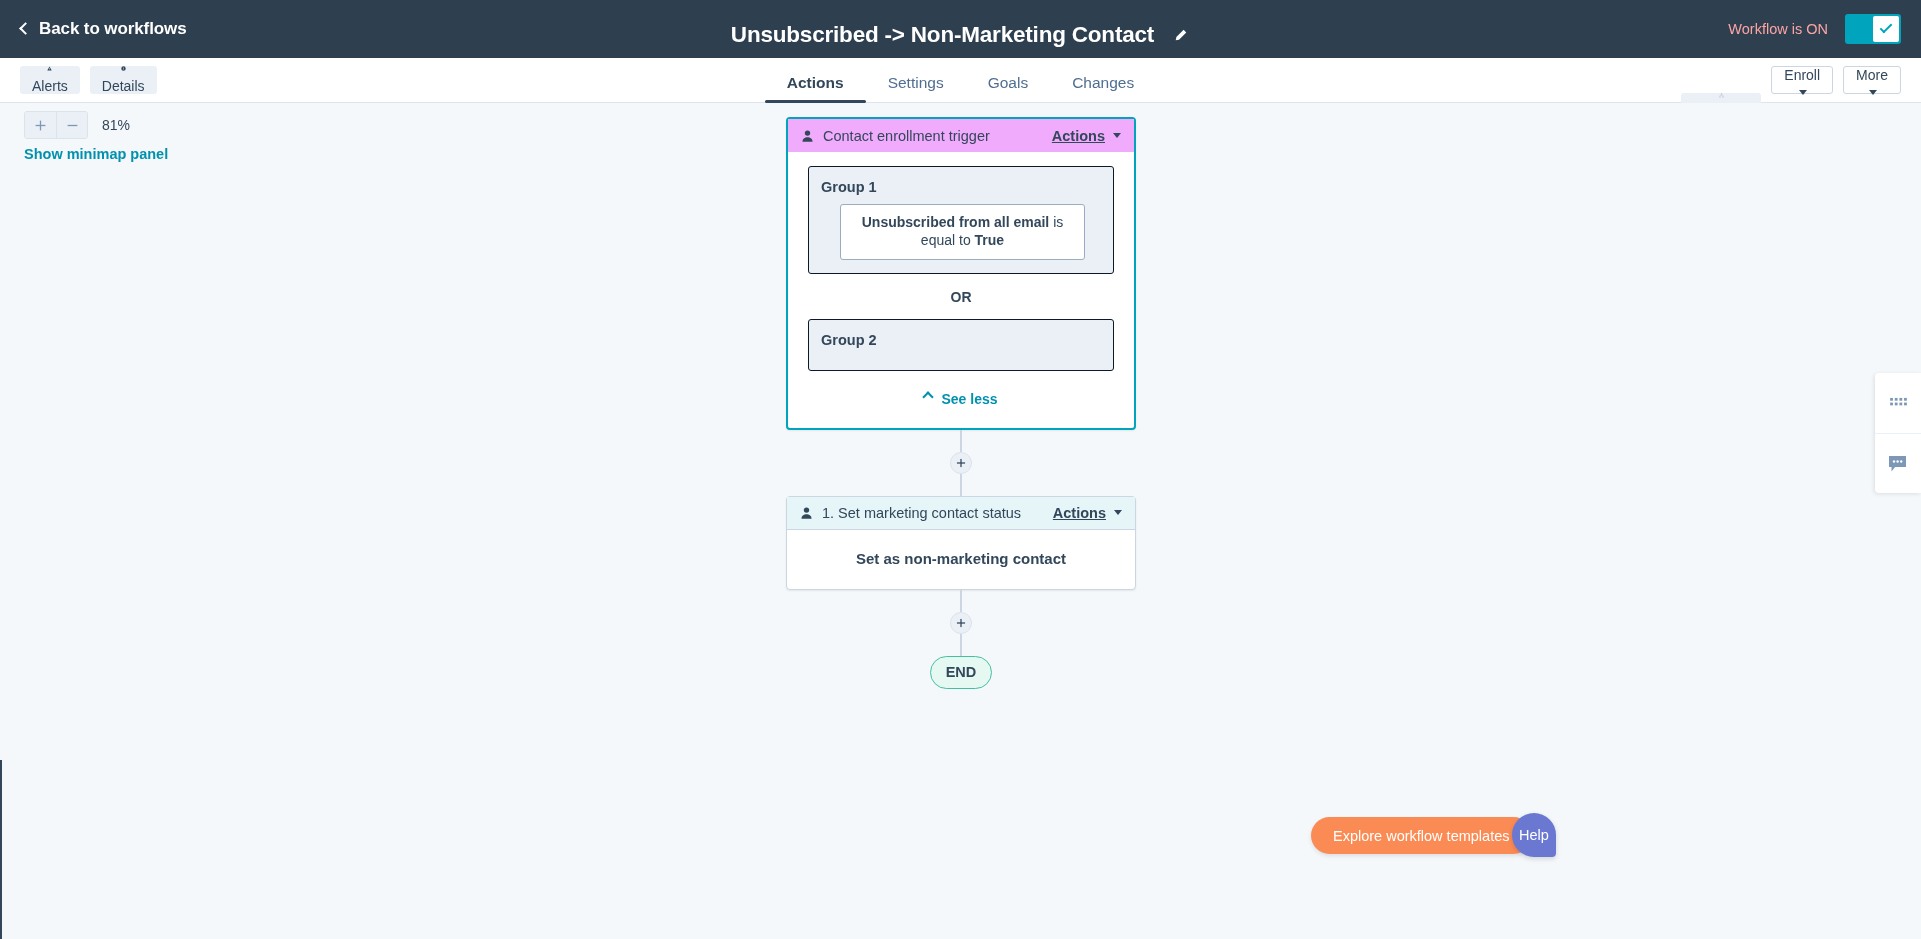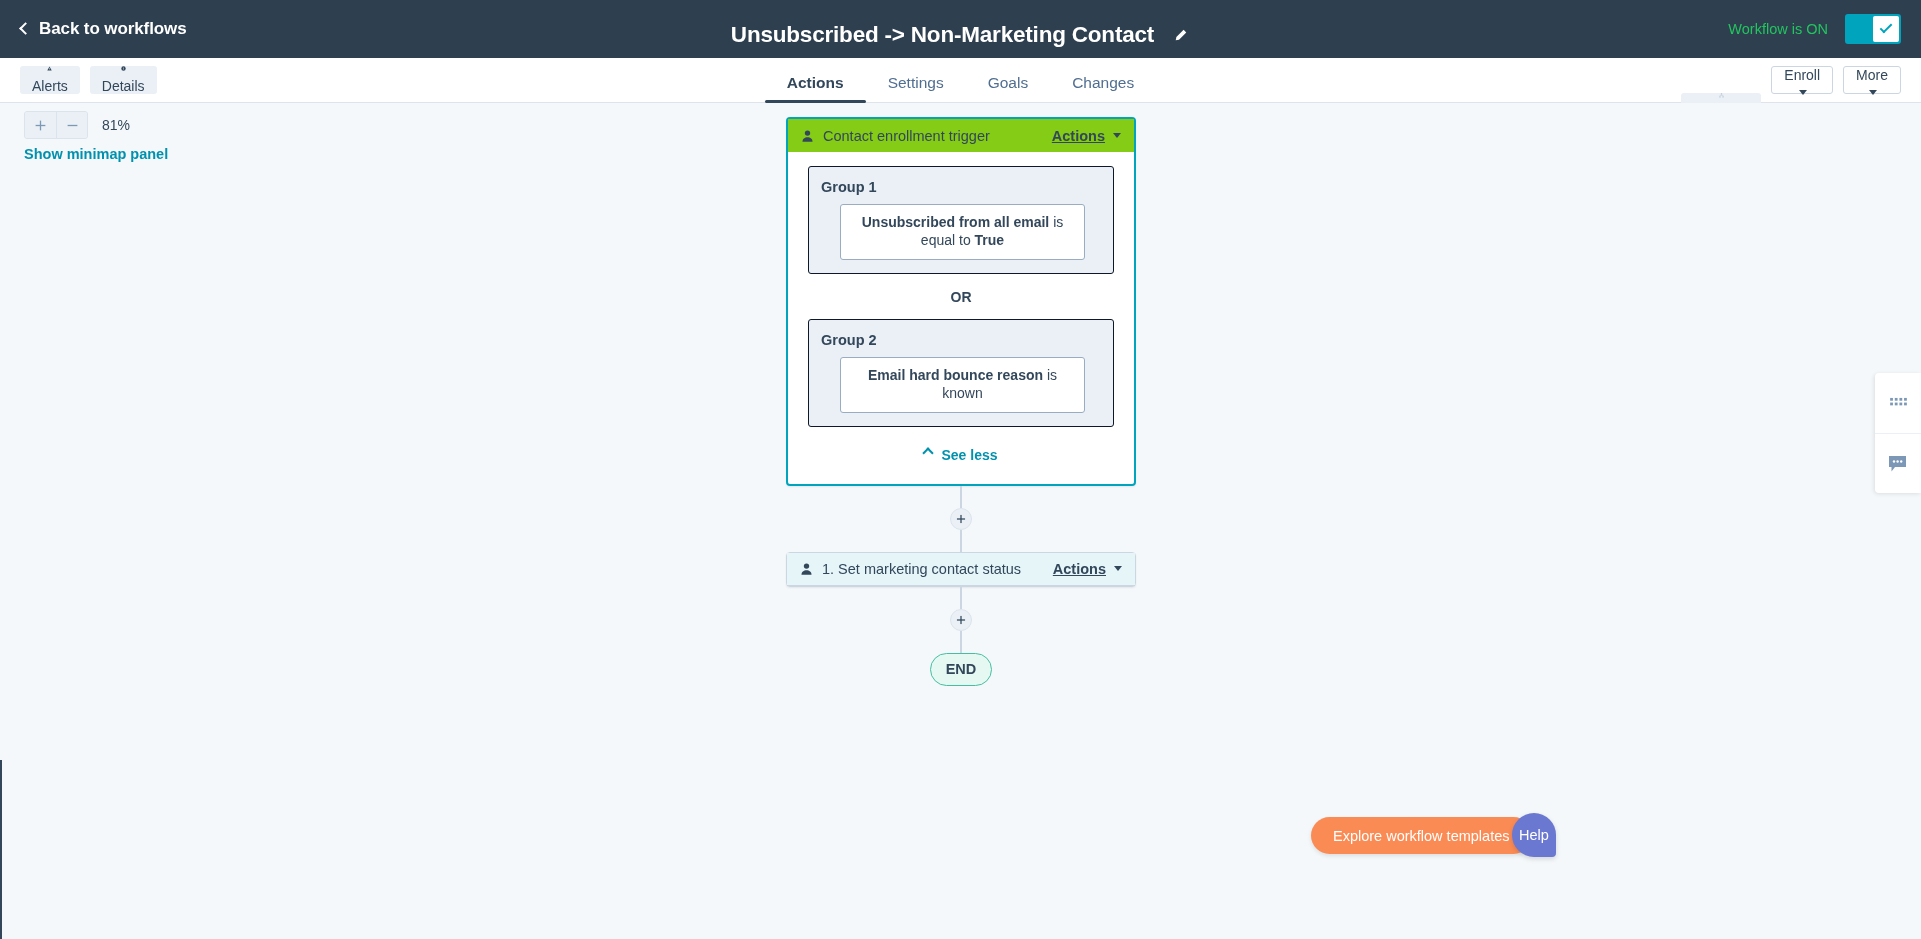--- a/index.html
+++ b/index.html
@@ -37,21 +37,21 @@
     letter-spacing: -0.2px;
   }
   #edit-title-btn {
     pointer-events: auto; cursor: pointer;
     width: 20px; height: 20px; display:flex; align-items:center; justify-content:center;
   }
   #toggle-area {
     position: absolute; right: 20px; top: 0; height: 58px;
     display: flex; align-items: center; gap: 17px;
   }
-  #toggle-label { color: #22c55e; font-size: 14.5px; }
+  #toggle-label { color: #fca5a5; font-size: 14.5px; }
   #wf-toggle {
     width: 56px; height: 30px; border-radius: 3px;
     background: #00a4bd; display: flex; justify-content: flex-end;
     cursor: pointer; padding: 2px;
   }
   #wf-toggle .knob {
     width: 26px; height: 26px; background: #ffffff; border-radius: 2px;
     display: flex; align-items: center; justify-content: center;
   }
   .check {
@@ -143,21 +143,21 @@
   .card.trigger {
     border: 2px solid #00a4bd;
   }
   .card.action {
     border: 1px solid #cbd6e2;
   }
   .card-header {
     display: flex; align-items: center; height: 33px;
     padding: 0 13px; font-size: 14.5px; color: #33475b;
   }
-  .card.trigger .card-header { background: #84cc16; }
+  .card.trigger .card-header { background: #f0abfc; }
   .card.action .card-header { background: #e5f5f8; border-bottom: 1px solid #cbd6e2; }
   .card-header .person-icon { margin-right: 9px; display: flex; align-items: center; }
   .card-header .ttl { flex: 1; white-space: nowrap; }
   .actions-link {
     font-size: 14.5px; font-weight: bold; color: #33475b;
     text-decoration: underline; cursor: pointer;
     display: inline-flex; align-items: center; gap: 6px;
   }
   .card-body { padding: 14px 20px 0 20px; }
 
@@ -386,23 +386,20 @@
         </div>
 
         <div class="or-divider">
           <span class="line"></span>
           <span class="or-txt">OR</span>
           <span class="line"></span>
         </div>
 
         <div class="group-box">
           <div class="group-title">Group 2</div>
-          <div class="filter-pill">
-            <b>Email hard bounce reason</b><span> is known</span>
-          </div>
         </div>
 
         <div class="see-less">
           <span class="chev-up"></span>
           <span>See less</span>
         </div>
       </div>
     </div>
 
     <div class="connector">
@@ -423,20 +420,21 @@
             <circle cx="8" cy="4.4" r="3.3" fill="#33475b"></circle>
             <path d="M1.8 15c0-3.6 2.8-5.6 6.2-5.6s6.2 2 6.2 5.6z" fill="#33475b"></path>
           </svg>
         </span>
         <span class="ttl">1. Set marketing contact status</span>
         <span class="actions-link">
           <span>Actions</span>
           <span class="caret-down"></span>
         </span>
       </div>
+      <div class="action-body">Set as non-marketing contact</div>
     </div>
 
     <div class="connector">
       <div class="conn-line"></div>
       <div class="plus-node">
         <svg width="10" height="10" viewBox="0 0 16 16" aria-hidden="true">
           <rect x="7" y="1.5" width="2" height="13" fill="#33475b"></rect>
           <rect x="1.5" y="7" width="13" height="2" fill="#33475b"></rect>
         </svg>
       </div>

